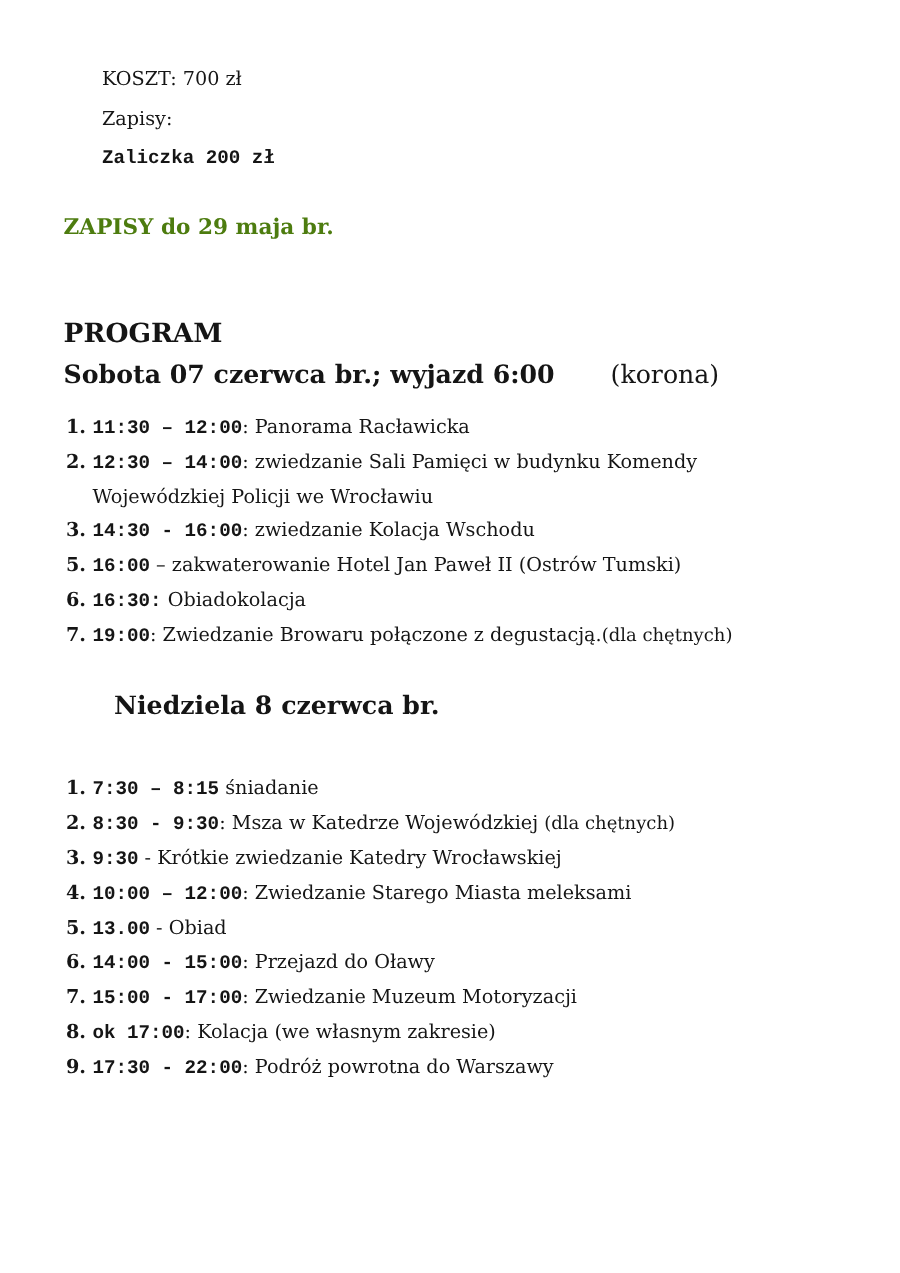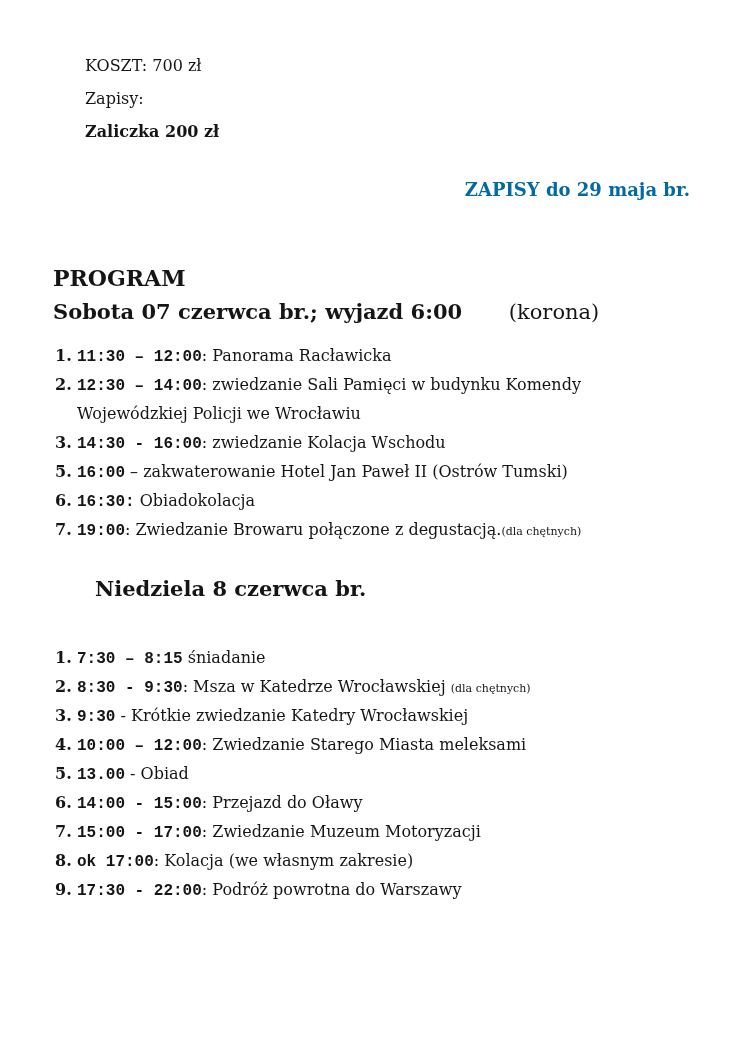--- a/index.html
+++ b/index.html
@@ -15,21 +15,21 @@
   }
   .page {
     padding: 56px 60px 0 53px;
   }
   .para {
     font-size: 16px;
     line-height: 20px;
     margin-bottom: 13px;
     margin-left: 32px;
   }
-  .para.bold { font-weight: bold; }
+  .para.bold { font-weight: bold; font-family: Liberation Mono, monospace; }
   .deadline {
     font-size: 18px;
     line-height: 23px;
     font-weight: bold;
     margin-top: 36px;
   }
   .program-title {
     font-size: 22px;
     line-height: 26px;
     font-weight: bold;
@@ -55,32 +55,32 @@
   .item-number {
     flex: 0 0 24px;
     font-weight: bold;
     padding-left: 2px;
   }
   .item-body {
     flex: 1 1 auto;
     max-width: 548px;
   }
   .item-time { font-weight: bold; font-family: Liberation Mono, monospace; }
-  .item-note { font-size: 11px; }
+  .item-note { font-size: 15px; }
 </style>
 </head>
 <body style="background: rgb(255, 255, 255); color: rgb(21, 21, 21);">
 
 <div class="page">
 
   <p class="para">KOSZT: 700 zł</p>
   <p class="para">Zapisy:</p>
   <p class="para bold">Zaliczka 200 zł</p>
 
-  <p class="deadline" style="color: #0369a1; text-align: right;">ZAPISY do 29 maja br.</p>
+  <p class="deadline" style="color: #4d7c0f;">ZAPISY do 29 maja br.</p>
 
   <h1 class="program-title">PROGRAM</h1>
 
   <h2 class="day-heading heading-sat"><span>Sobota 07 czerwca br.; wyjazd 6:00</span><span class="suffix"> (korona)</span></h2>
 
   <div class="schedule">
     <div class="schedule-item">
         <span class="item-number">1.</span>
         <span class="item-body"><span class="item-time">11:30 – 12:00</span><span class="item-text">: Panorama Racławicka</span><span class="item-note"></span></span>
       </div>
@@ -108,21 +108,21 @@
 
   <h2 class="day-heading heading-sun"><span>Niedziela 8 czerwca br.</span><span class="suffix"></span></h2>
 
   <div class="schedule sun">
     <div class="schedule-item">
         <span class="item-number">1.</span>
         <span class="item-body"><span class="item-time">7:30 – 8:15</span><span class="item-text"> śniadanie</span><span class="item-note"></span></span>
       </div>
     <div class="schedule-item">
         <span class="item-number">2.</span>
-        <span class="item-body"><span class="item-time">8:30 - 9:30</span><span class="item-text">: Msza w Katedrze Wrocławskiej </span><span class="item-note">(dla chętnych)</span></span>
+        <span class="item-body"><span class="item-time">8:30 - 9:30</span><span class="item-text">: Msza w Katedrze Wojewódzkiej </span><span class="item-note">(dla chętnych)</span></span>
       </div>
     <div class="schedule-item">
         <span class="item-number">3.</span>
         <span class="item-body"><span class="item-time">9:30</span><span class="item-text"> - Krótkie zwiedzanie Katedry Wrocławskiej</span><span class="item-note"></span></span>
       </div>
     <div class="schedule-item">
         <span class="item-number">4.</span>
         <span class="item-body"><span class="item-time">10:00 – 12:00</span><span class="item-text">: Zwiedzanie Starego Miasta meleksami</span><span class="item-note"></span></span>
       </div>
     <div class="schedule-item">

